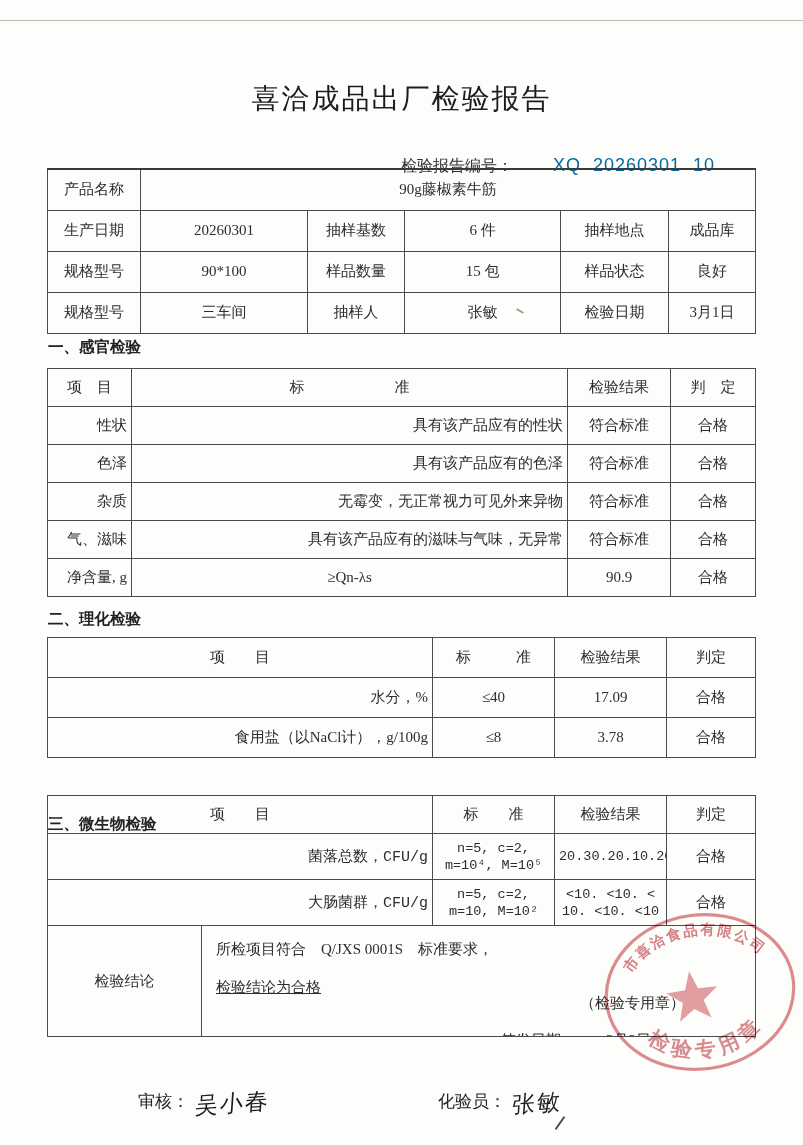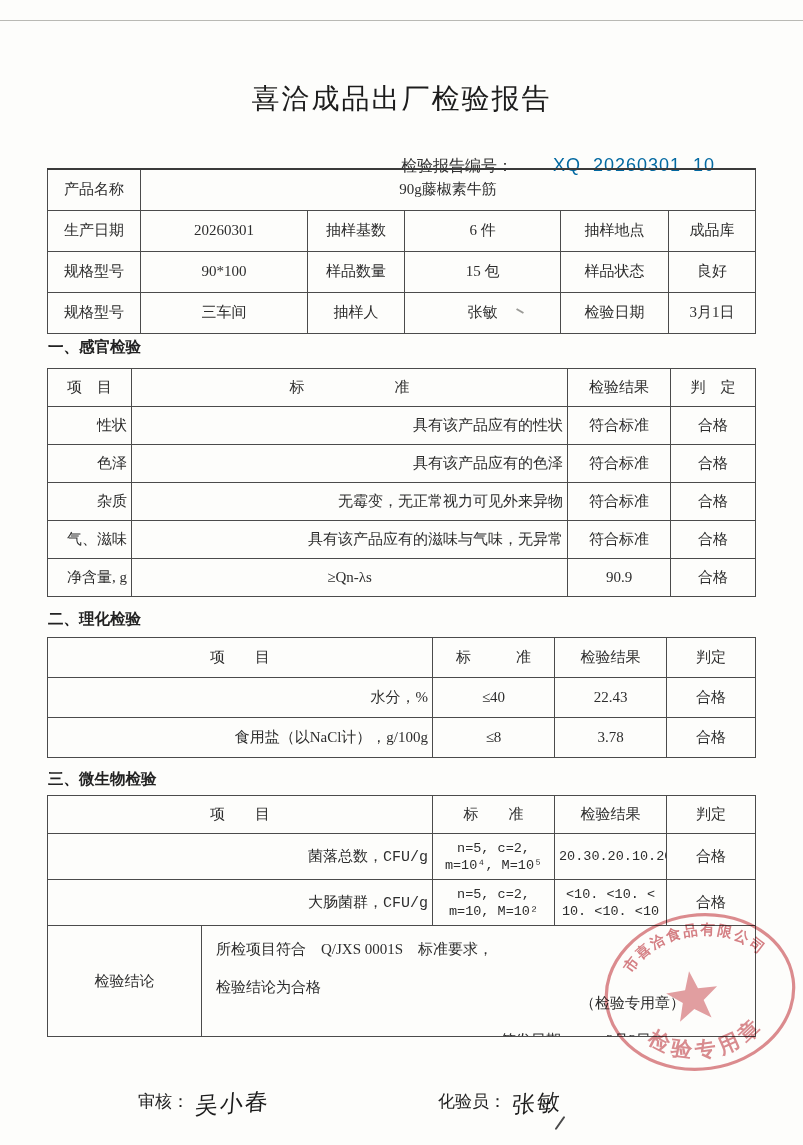--- a/index.html
+++ b/index.html
@@ -14,29 +14,29 @@
   .report-no .val{font-family:"Liberation Sans","DejaVu Sans",sans-serif;
                   font-size:18px;color:#0369a1;margin-left:40px;letter-spacing:1px;}
   table.tbl{position:absolute;left:47px;width:708px;border-collapse:collapse;table-layout:fixed;
             font-size:15px;color:#2d2d2d;}
   table.tbl td{border:1px solid #4b4b4b;text-align:center;vertical-align:middle;
                padding:0 4px;overflow:hidden;}
   table.tbl td.l{text-align:right;padding-left:8px;}
   table.info{top:168px;border-top:2px solid #3a3a3a;}
   table.info tr{height:41px;}
   .sec{position:absolute;left:48px;font-size:15.5px;font-weight:bold;color:#222;margin:0;}
-  #sec1{top:337px;} #sec2{top:609px;} #sec3{top:769px;}
+  #sec1{top:337px;} #sec2{top:609px;} #sec3{top:814px;}
   table.sensory{top:368px;} table.sensory tr{height:38px;}
   table.phys{top:637px;} table.phys tr{height:40px;}
   table.micro{top:795px;} table.micro tr.hd{height:38px;} table.micro tr.dt{height:46px;font-family:Liberation Mono, monospace;}
   table.micro .two{font-size:13.5px;line-height:17px;}
   table.footer{top:925px;} table.footer tr.basis{height:43px;} table.footer tr.conc{height:110px;}
   .concbox{position:relative;height:110px;font-size:15px;text-align:center;}
   .concbox .ln1{position:absolute;top:14px;left:10px;}
-  .concbox .ln2{position:absolute;top:52px;left:10px;}
+  .concbox .ln2{position:absolute;top:52px;left:10px;text-decoration:underline;}
   .concbox .sealnote{position:absolute;top:68px;right:66px;}
   .concbox .issue{position:absolute;top:88px;left:250px;white-space:pre;}
   .concbox .issue .date{margin-left:30px;}
   .sig{position:absolute;top:1088px;font-size:17px;color:#222;}
   #sig-review{left:138px;} #sig-tester{left:438px;}
   .handwrite{display:inline-block;font-family:"DejaVu Sans","Liberation Sans",sans-serif;
              font-size:23px;color:#1b1b1b;transform:rotate(-4deg) skewX(-8deg);
              letter-spacing:2px;margin-left:6px;vertical-align:-4px;}
   #stamp{position:absolute;left:597px;top:900px;width:206px;height:180px;
          mix-blend-mode:multiply;opacity:.9;overflow:visible;}
@@ -160,21 +160,21 @@
     <tbody>
         <tr>
       <td>项　　目</td>
       <td>标　　　准</td>
       <td>检验结果</td>
       <td>判定</td>
     </tr>
     <tr>
       <td class="l">水分，%</td>
       <td>≤40</td>
-      <td>22.43</td>
+      <td>17.09</td>
       <td>合格</td>
     </tr>
     <tr>
       <td class="l">食用盐（以NaCl计），g/100g</td>
       <td>≤8</td>
       <td>3.78</td>
       <td>合格</td>
     </tr>
   </tbody>
     </table>

